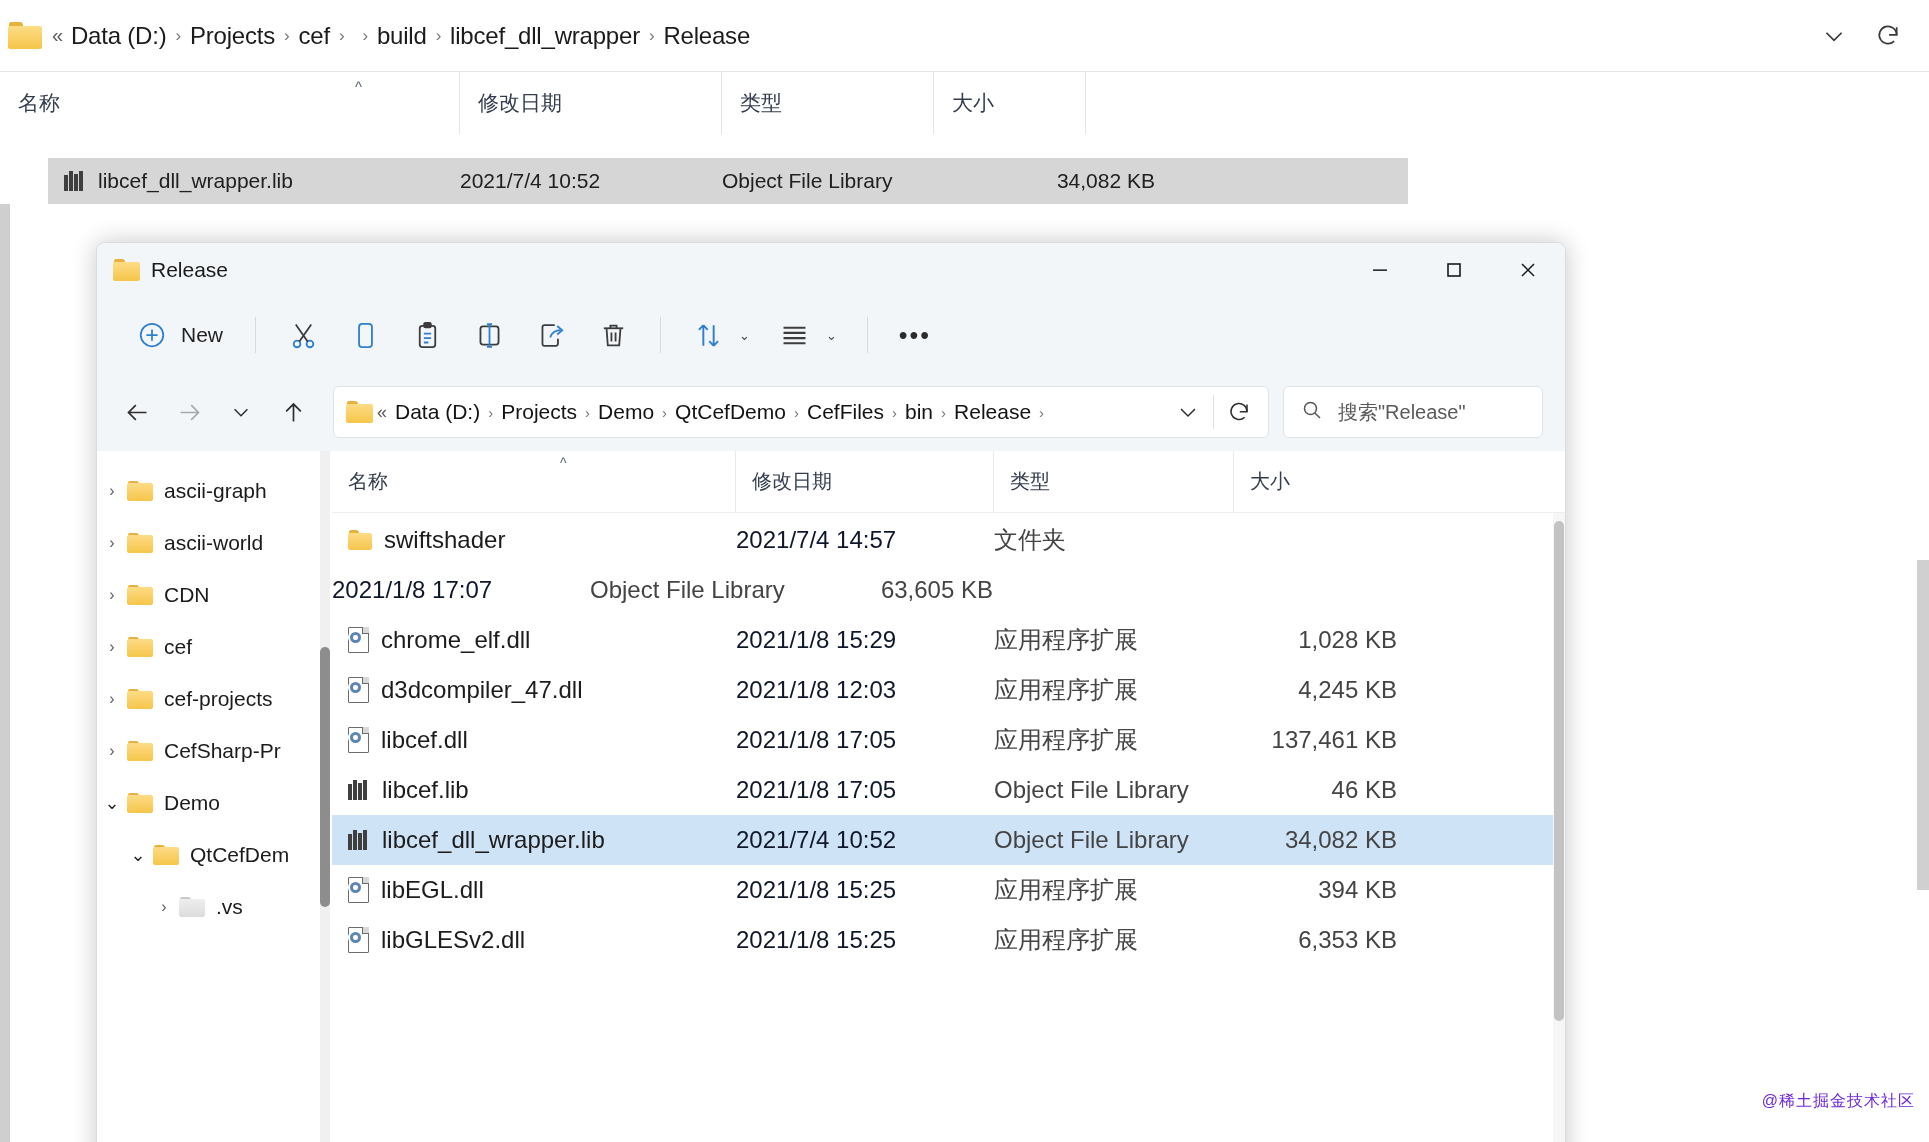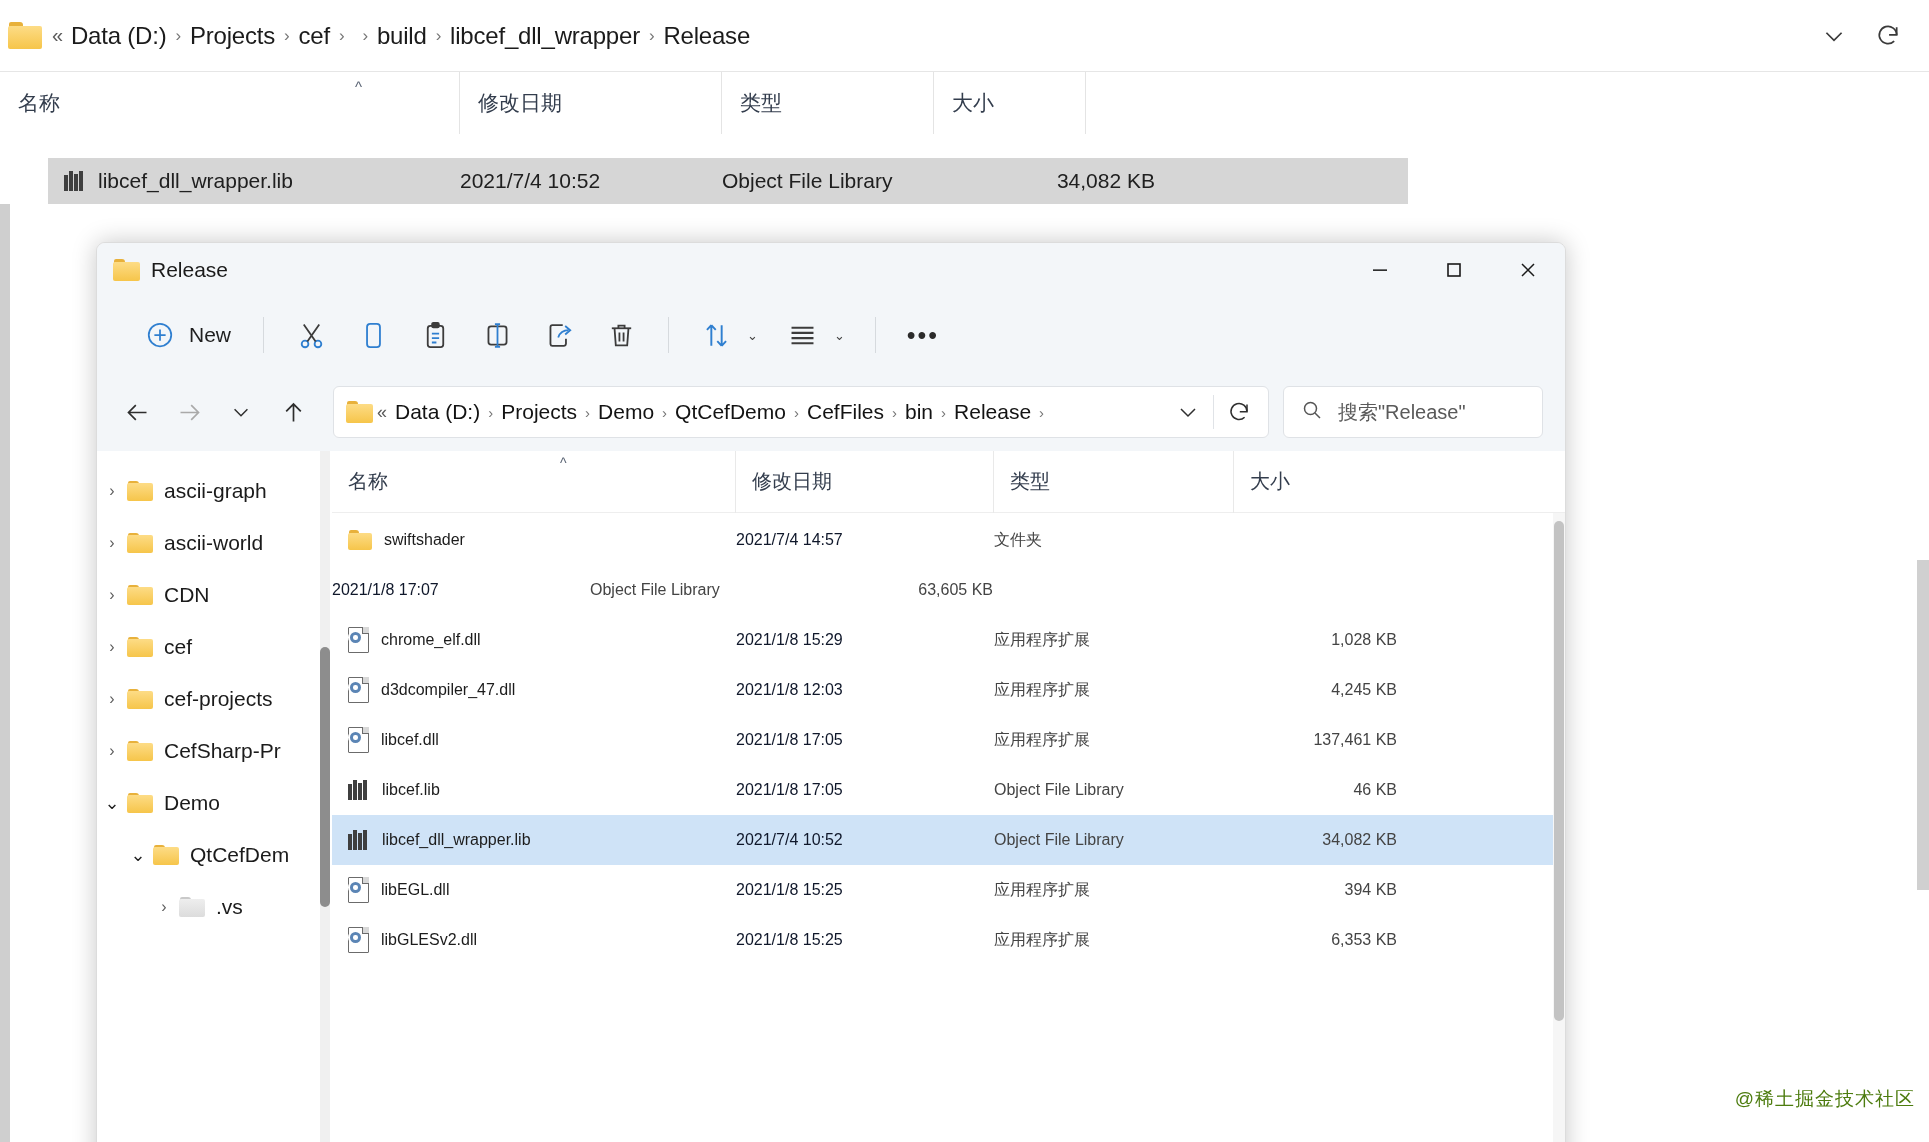--- a/index.html
+++ b/index.html
@@ -146,21 +146,21 @@
   #fg-title-left { display: flex; align-items: center; padding-left: 16px; gap: 11px; }
   #fg-title-text { font-size: 21px; color: #1a1a1a; }
   #fg-wincontrols { position: absolute; right: 0; top: 0; display: flex; height: 54px; }
   .wc {
     width: 74px; height: 54px; display: flex; align-items: center;
     justify-content: center; color: #1a1a1a;
   }
 
   #fg-toolbar {
     height: 76px; background: #f3f6f9;
-    display: flex; align-items: center; padding-left: 36px; gap: 0;
+    display: flex; align-items: center; padding-left: 28px; gap: 0;
   }
   .tb-btn {
     height: 52px; border-radius: 6px; display: flex; align-items: center;
     justify-content: center; gap: 10px; color: #1f1f1f; padding: 0 14px;
   }
   .tb-new { gap: 12px; padding: 0 16px 0 10px; }
   .tb-new .lbl { font-size: 21px; }
   .tb-sep { width: 1px; height: 36px; background: #d6dade; margin: 0 16px; }
   .tb-icon { width: 34px; height: 34px; display: flex; align-items: center; justify-content: center; }
   .tb-caret { font-size: 13px; color: #444; margin-left: 4px; }
@@ -232,40 +232,40 @@
     height: 62px; display: flex; align-items: center;
     border-right: 1px solid #e9e9e9;
   }
   #fg-colhdr .col span.lbl { padding-left: 16px; }
   #fg-sortcaret2 {
     position: absolute; left: 228px; top: 4px; font-size: 14px; color: #5a6474;
   }
 
   .file-row {
     height: 50px; display: flex; align-items: center;
-    font-size: 16px; color: #1c1c1c;
+    font-size: 24px; color: #1c1c1c;
   }
   .file-row.sel { background: #cfe3f7; }
   .file-row .c-name { display: flex; align-items: center; padding-left: 16px; gap: 12px; }
   .file-row .c-date { color: #0f172a; }
   .file-row .c-type { color: #444; }
   .file-row .c-size { color: #444; text-align: right; }
 
   #fg-vscroll-track {
     position: absolute; right: 0; top: 62px; bottom: 0; width: 12px;
     background: #f6f6f6;
   }
   #fg-vscroll-thumb {
     position: absolute; right: 1px; top: 70px; width: 10px; height: 500px;
     background: #c3c3c3; border-radius: 5px;
   }
 
   #watermark {
     position: absolute; right: 14px; bottom: 30px;
-    font-size: 19px; color: #4d7c0f; letter-spacing: 1px;
+    font-size: 16px; color: #6d28d9; letter-spacing: 1px;
     pointer-events: none;
     margin-top: 24px;
   }
 
   #right-edge-rail {
     position: absolute; right: 0; top: 560px; width: 12px; height: 330px;
     background: #d0d0d0;
   }
 </style>
 </head>

